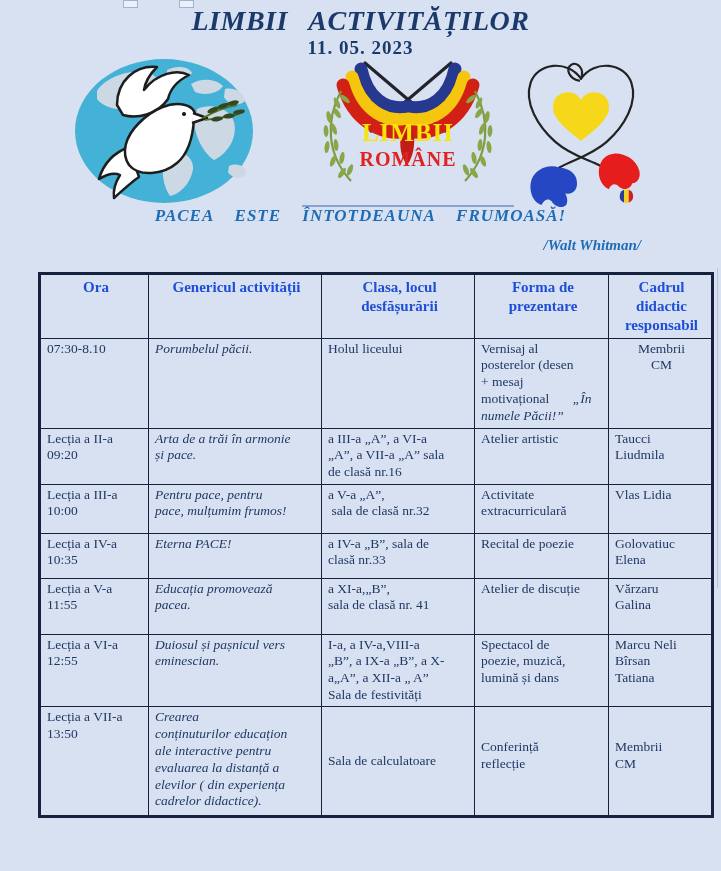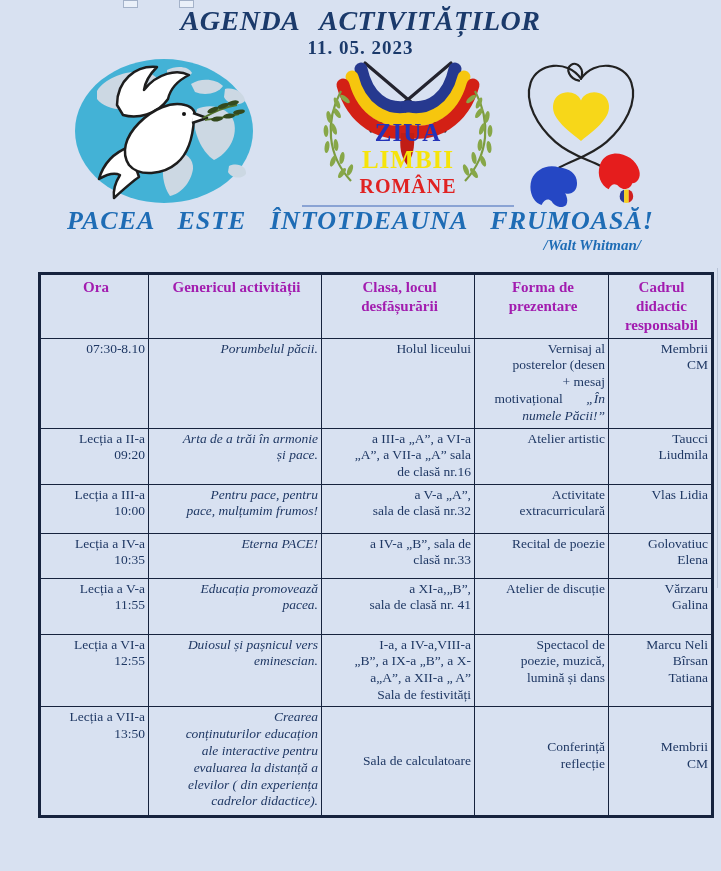--- a/index.html
+++ b/index.html
@@ -29,42 +29,41 @@
     font-weight:bold;font-size:25px;line-height:27px;letter-spacing:1px;
   }
   .flag-word-1{color:#2433b8;}
   .flag-word-2{color:#f6e40a;}
   .flag-word-3{color:#e02222;font-size:20px;}
   .flag-underline{position:absolute;bottom:0;left:5px;right:5px;height:0;border-top:2px solid #8aa3d4;}
   .heart-wrap{position:absolute;left:497px;top:57px;width:168px;height:150px;}
 
   .slogan{
     position:absolute;top:206px;left:0;width:100%;text-align:center;
-    font-size:26px;font-weight:bold;font-style:italic;color:#1e6cb5;
+    font-size:17px;font-weight:bold;font-style:italic;color:#1e6cb5;
     word-spacing:16px;letter-spacing:1px;
   }
   .slogan-author{
     position:absolute;top:237px;right:80px;
     font-size:15px;font-weight:bold;font-style:italic;color:#1e6cb5;
   }
 
   table.agenda{
     position:absolute;top:272px;left:38px;width:673px;
     border-collapse:collapse;table-layout:fixed;
     border:3px solid #16233e;
   }
   table.agenda th, table.agenda td{
     border:1.6px solid #16233e;
     vertical-align:top;
     white-space:pre-line;
     padding:2px 3px 2px 6px;
-    text-align:right;
   }
   table.agenda th{
-    color:#a21caf;font-size:15px;font-weight:bold;line-height:1.28;
+    color:#1d4ed8;font-size:15px;font-weight:bold;line-height:1.28;
     text-align:center;padding-top:3px;
   }
   table.agenda td{
     color:#1f3864;font-size:13.5px;line-height:1.25;
   }
   td.generic{font-style:italic;}
   .it{font-style:italic;margin-left:20px;}
   td.center{text-align:center;}
   tr.r0{height:58px;} tr.r1{height:90px;} tr.r2{height:58px;} tr.r3{height:56px;}
   tr.r4{height:49px;} tr.r5{height:45px;} tr.r6{height:56px;margin-top:41px;} tr.r7{height:64px;}
@@ -74,21 +73,21 @@
 </style>
 </head>
 <body>
 
 <div class="page">
 
   <div class="notch" style="left:123px"></div>
   <div class="notch" style="left:179px"></div>
   <div class="edge-line"></div>
 
-  <div class="doc-title">AGENDA ACTIVITĂȚILOR</div>
+  <div class="doc-title">LIMBII ACTIVITĂȚILOR</div>
   <div class="doc-date">11. 05. 2023</div>
 
   <div class="globe-wrap">
     <svg width="182" height="148" viewBox="0 0 182 148">
       <ellipse cx="91" cy="74" rx="89" ry="72" fill="#43b2d6"></ellipse>
       <g fill="#ccd8e3">
         <path d="M24,34 C34,18 64,10 80,18 C90,24 84,32 70,35 C80,38 74,48 60,51 C46,55 30,50 24,42 Z"></path>
         <path d="M94,13 C103,8 116,9 119,16 C114,22 101,22 94,18 Z"></path>
         <path d="M118,27 C128,20 144,22 150,29 C145,37 131,39 122,35 Z"></path>
         <path d="M152,32 C162,30 171,36 172,44 C166,50 154,47 151,40 Z"></path>
@@ -146,21 +145,20 @@
           <ellipse cx="40" cy="58" rx="6" ry="2.4" transform="rotate(55 40 58)"></ellipse>
           <ellipse cx="37" cy="74" rx="6" ry="2.4" transform="rotate(70 37 74)"></ellipse>
           <ellipse cx="39" cy="90" rx="6" ry="2.4" transform="rotate(85 39 90)"></ellipse>
           <ellipse cx="45" cy="103" rx="6" ry="2.4" transform="rotate(100 45 103)"></ellipse>
           <ellipse cx="53" cy="115" rx="6" ry="2.4" transform="rotate(112 53 115)"></ellipse>
         </g>
       </g>
       <use href="#garland-left" transform="translate(222,0) scale(-1,1)"></use>
     </svg>
     <div class="flag-text">
-      <div class="flag-word-1">ZIUA</div>
       <div class="flag-word-2">LIMBII</div>
       <div class="flag-word-3">ROMÂNE</div>
     </div>
     <div class="flag-underline"></div>
   </div>
 
   <div class="heart-wrap">
     <svg width="168" height="150" viewBox="0 0 168 152">
       <path d="M84,44 C79,32 59,33 56,47 C53,61 68,72 84,85 C100,72 115,61 112,47 C109,33 89,32 84,44 Z" fill="#f7d719"></path>
       <g fill="none" stroke="#222222" stroke-width="2.2" stroke-linecap="round">

